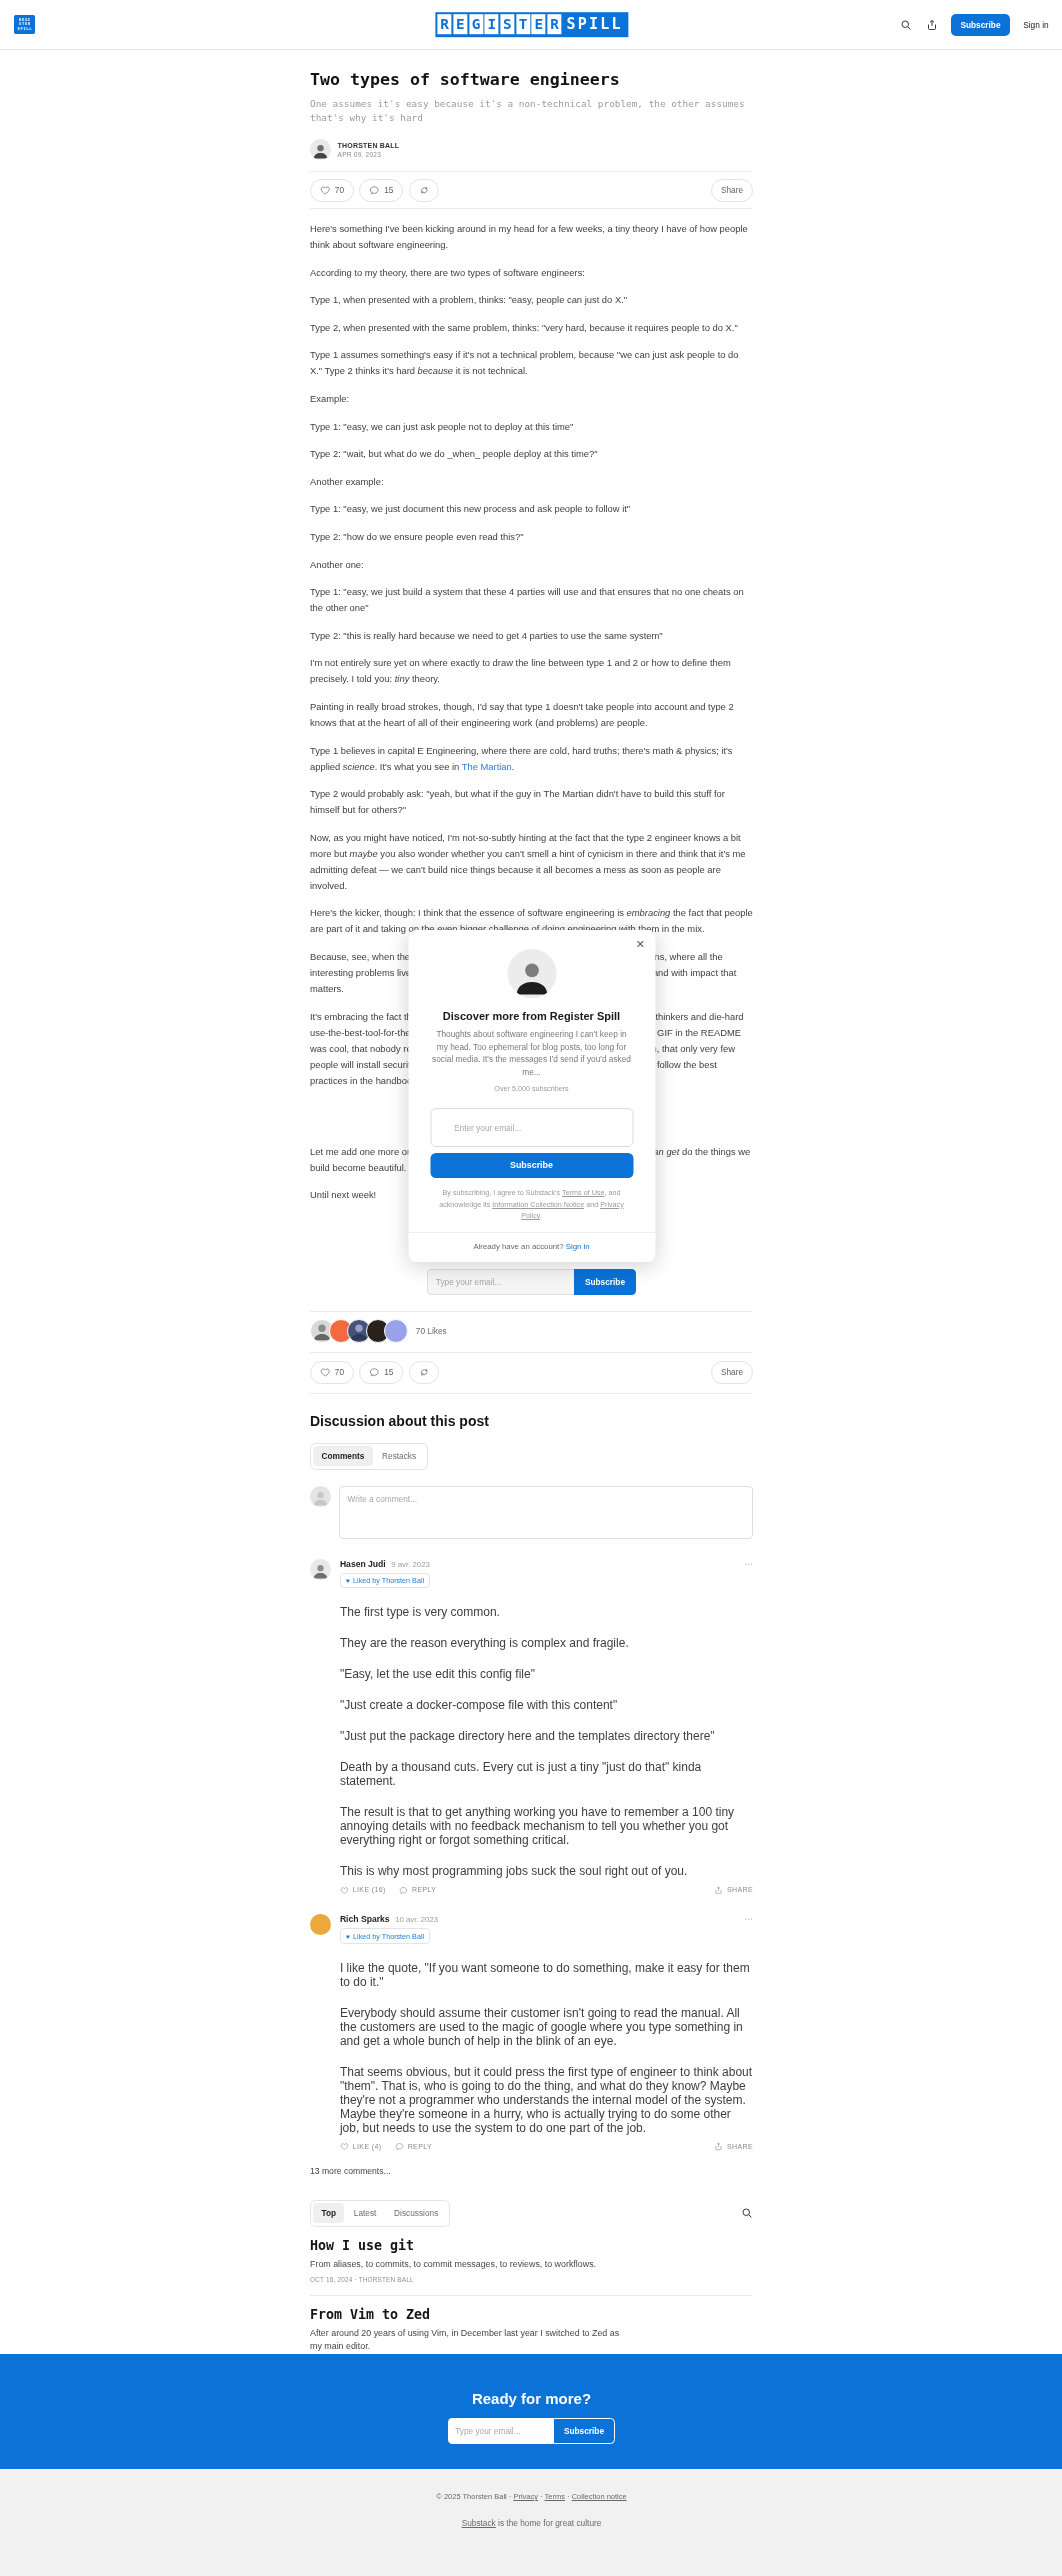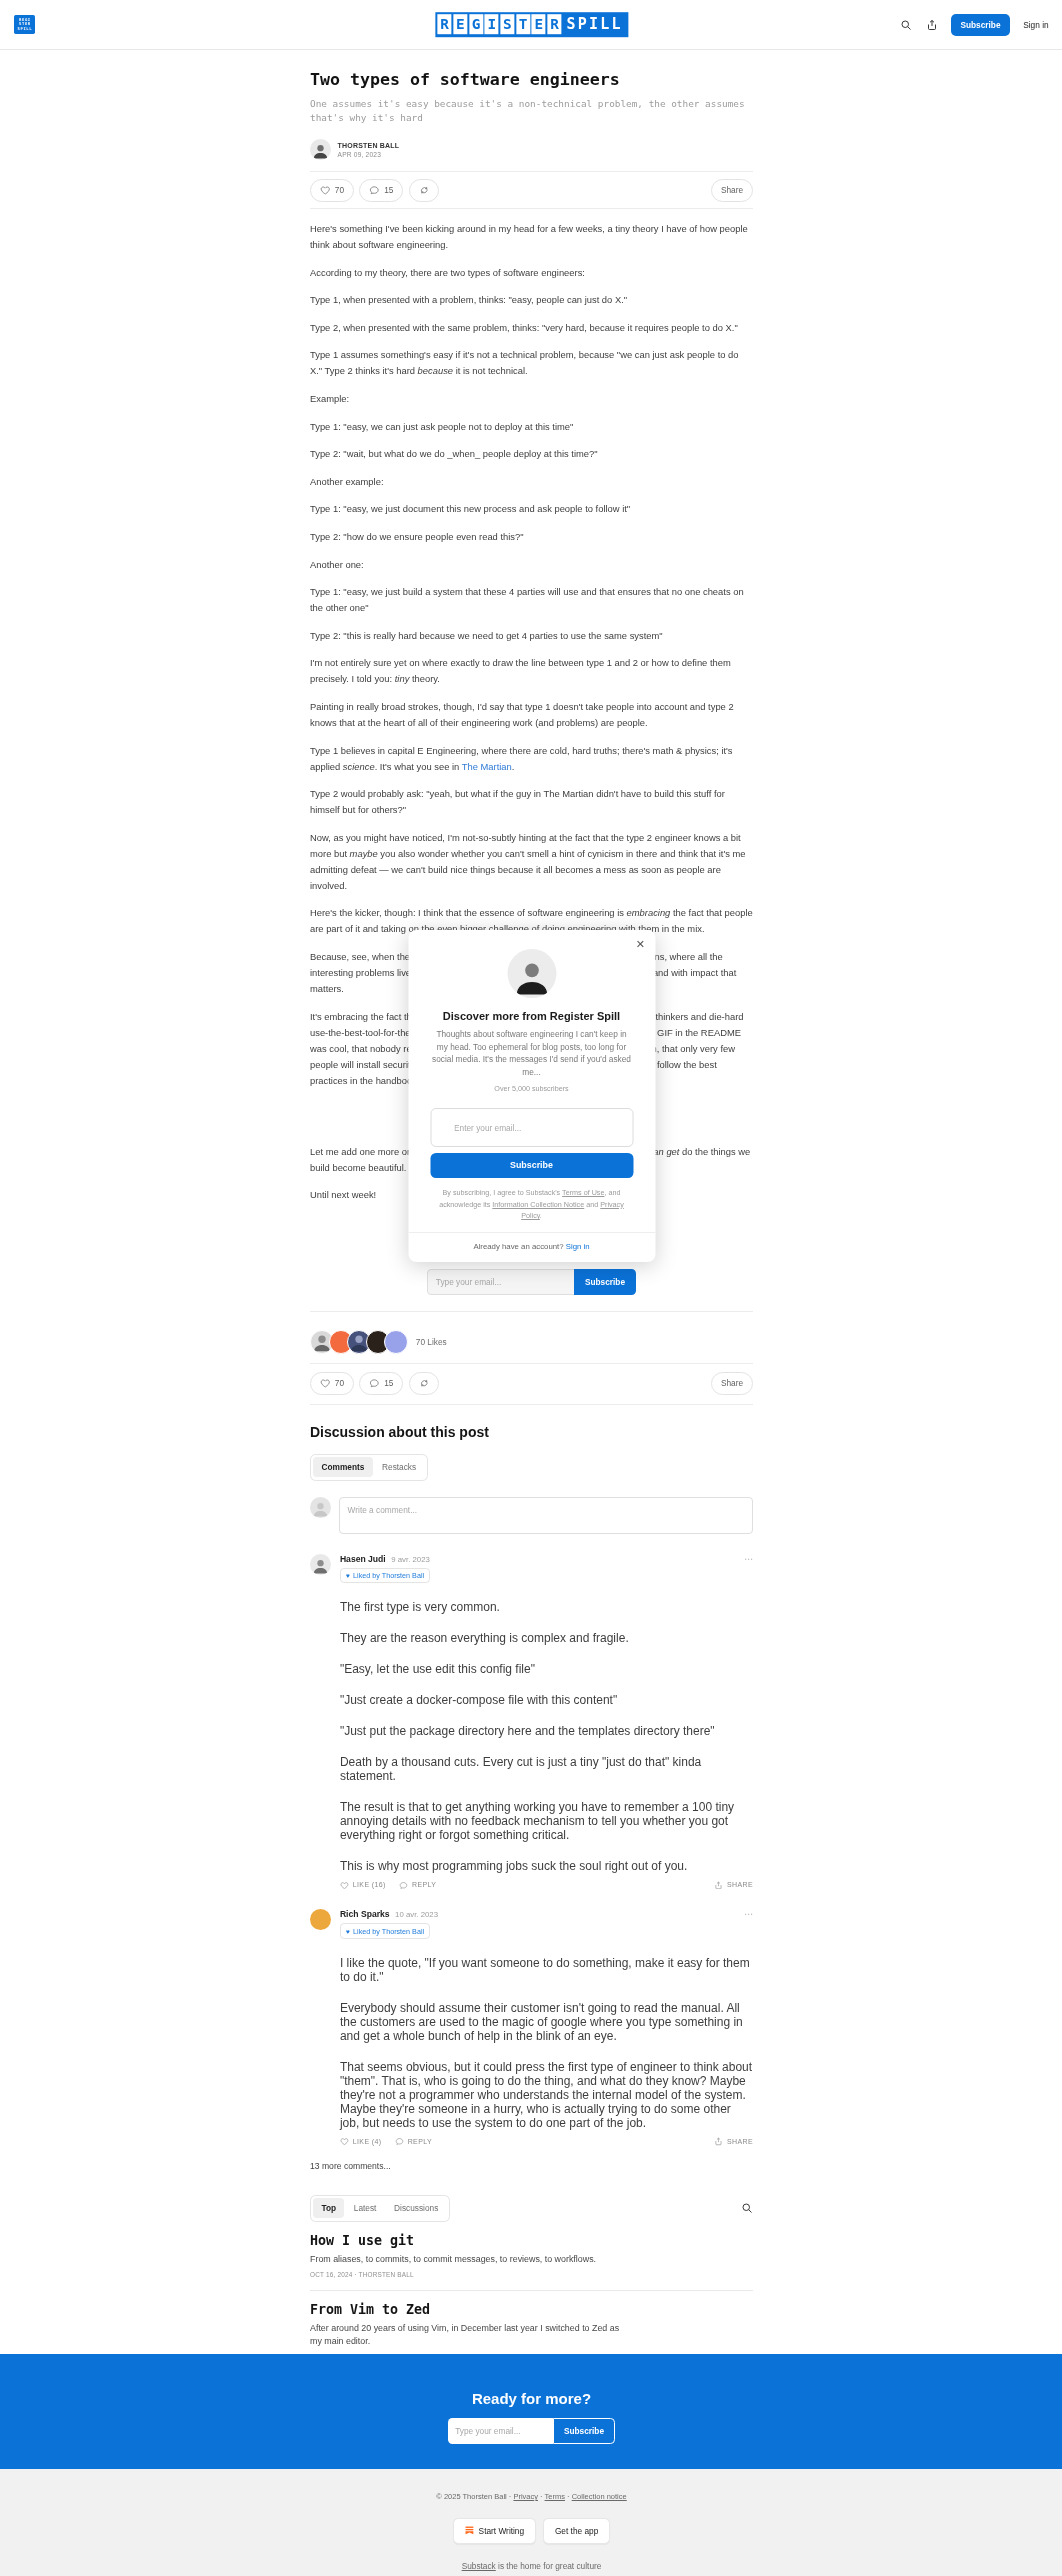--- a/index.html
+++ b/index.html
@@ -54,33 +54,33 @@
   .modal-legal .u{text-decoration:underline;cursor:pointer}
   .modal-foot{border-top:0.6px solid #eee;margin:10px -22px 0;padding:9.4px 0 11px;font-size:7.8px;color:#666}
   .modal-foot .signin2{color:#0b72d8;cursor:pointer}
   input::placeholder,textarea::placeholder{color:#a8a8a8}
 
   
   .thanks{margin:22px auto 0;width:244px;text-align:center;font-size:9.4px;line-height:1.7;color:#3e3e3e}
   .inline-form{display:flex;width:209px;margin:12px auto 0}
   .inline-form input{flex:1;height:25.5px;background:#f5f5f5;border:0.6px solid #dedede;border-right:none;border-radius:4.4px 0 0 4.4px;padding:0 7.8px;font-size:8.3px;font-family:"Liberation Sans",sans-serif;color:#333}
   .inline-form button{height:25.5px;padding:0 11px;background:#0b72d8;color:#fff;border:none;border-radius:0 4.4px 4.4px 0;font-size:8.3px;font-weight:bold;cursor:pointer;font-family:"Liberation Sans",sans-serif}
-  .likes-row{display:flex;align-items:center;margin-top:18px}
+  .likes-row{display:flex;align-items:center;margin-top:7px}
   .likes-row .avatar{width:24px;height:24px;border:1.1px solid #fff;margin-left:-5.5px}
   .likes-row .avatar:first-child{margin-left:0}
   .likes-label{font-size:8.3px;color:#6e6e6e;margin-left:7.8px}
   .mt30{margin-top:16.6px}.mt16{margin-top:8.9px}.mt14{margin-top:7.8px}
 
   
   .disc-h{font-size:14px;font-weight:bold;color:#161616;margin-top:19px}
   .tabs{display:inline-flex;border:0.6px solid #e4e4e4;border-radius:5.5px;padding:2.2px;gap:1.1px;margin-top:14.4px;background:#fff}
   .tab{font-size:8.3px;color:#6e6e6e;padding:5px 8.3px;border-radius:3.9px;background:none;border:none;cursor:pointer;font-family:"Liberation Sans",sans-serif}
   .tab.active{background:#efefef;color:#222;font-weight:bold}
   .composer{display:flex;gap:7.8px;margin-top:16.6px}
-  .composer .box{flex:1;height:37px;border:0.6px solid #dfdfdf;border-radius:4px}
+  .composer .box{flex:1;height:53px;border:0.6px solid #dfdfdf;border-radius:4px}
   .composer textarea{width:100%;height:100%;border:none;background:none;resize:none;padding:6.6px 7.8px;font-size:8.3px;font-family:"Liberation Sans",sans-serif;color:#333}
   .comment{display:flex;gap:8.9px;margin-top:20px}
   .c-content{flex:1;min-width:0}
   .c-head{display:flex;align-items:baseline;gap:5.5px}
   .c-name{font-size:8.6px;font-weight:bold;color:#222}
   .c-date{font-size:7.8px;color:#9c9c9c}
   .c-dots{margin-left:auto;color:#9c9c9c;background:none;border:none;font-size:8.9px;cursor:pointer}
   .c-badge{display:inline-flex;align-items:center;gap:3.3px;border:0.6px solid #e4e4e4;border-radius:3.9px;padding:2.2px 5px;font-size:7.2px;color:#1f7cdb;margin-top:3.9px;cursor:pointer}
   .c-badge .h{font-size:6.6px}
   .c-content p{font-size:12px;line-height:14px;color:#3e3e3e;margin-top:17px}
@@ -457,28 +457,15 @@
   </div>
 </section>
 
 <footer class="pagefoot">
   <div class="foot-line">
     <span>© 2025 Thorsten Ball</span>
     <span> · </span><span class="u">Privacy</span>
     <span> · </span><span class="u">Terms</span>
     <span> · </span><span class="u">Collection notice</span>
   </div>
-  <div class="foot-btns">
-    <button class="foot-btn">
-      <svg width="8.9" height="8.9" viewBox="0 0 16 16">
-          <rect x="1" y="1" width="14" height="2.4" fill="#ff6719"></rect>
-          <rect x="1" y="5.3" width="14" height="2.4" fill="#ff6719"></rect>
-          <path d="M1 9.6h14V15l-7-3.2L1 15z" fill="#ff6719"></path>
-        </svg>
-      <span>Start Writing</span>
-    </button>
-    <button class="foot-btn">
-        <span>Get the app</span>
-      </button>
-  </div>
   <div class="tagline"><span class="u">Substack</span><span> is the home for great culture</span></div>
 </footer>
 
 
 </body></html>

